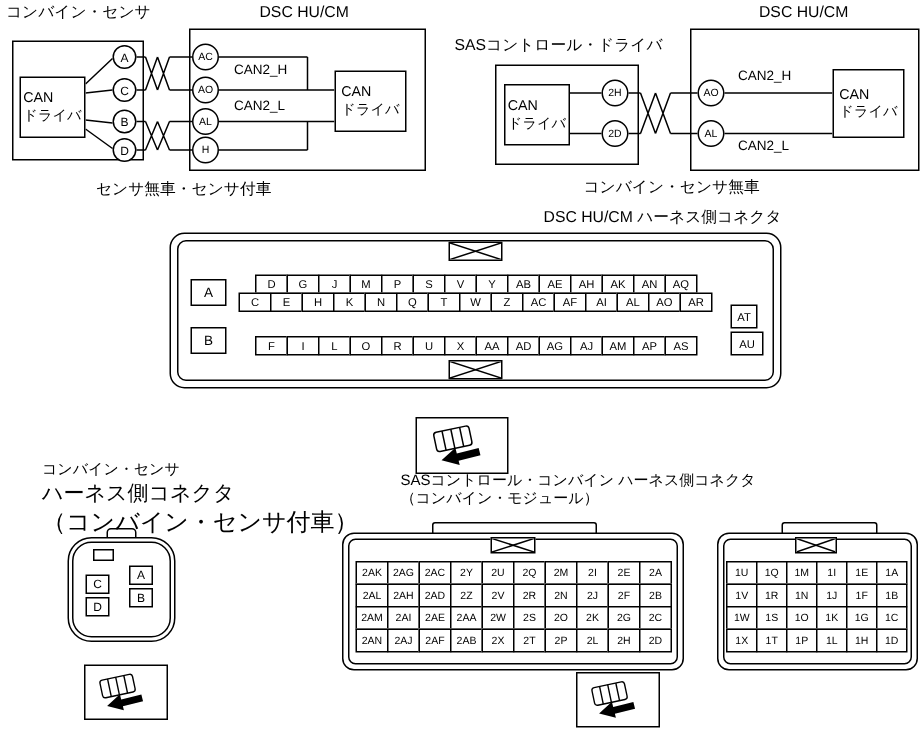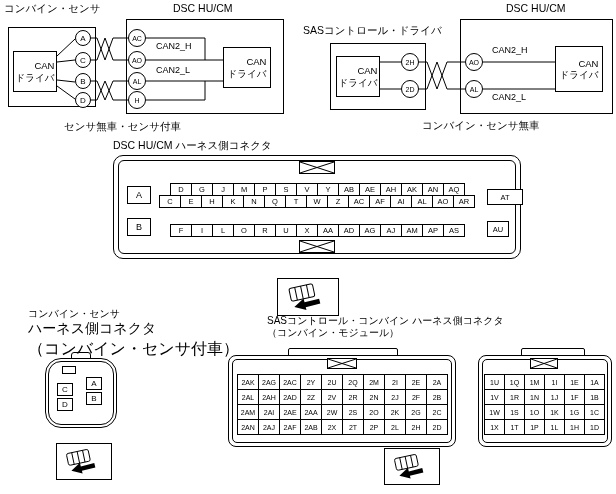--- a/index.html
+++ b/index.html
@@ -3,21 +3,21 @@
 <meta charset="utf-8">
 <style>
   *{margin:0;padding:0;box-sizing:border-box}
   html,body{width:616px;height:494px}
   body{position:relative;background:#fff;color:#000;overflow:hidden;
        font-family:"Liberation Sans","DejaVu Sans",sans-serif}
   #wires{position:absolute;left:0;top:0;z-index:0}
   .lbl{position:absolute;white-space:nowrap;z-index:3;line-height:1.15}
   .obox{position:absolute;border:1px solid #000;background:transparent;z-index:1}
   .wbox{position:absolute;border:1px solid #000;background:#fff;z-index:2;
-        display:flex;align-items:center;justify-content:center;text-align:right;line-height:1.2}
+        display:flex;align-items:center;justify-content:center;text-align:left;line-height:1.2}
   .pre{white-space:pre-line}
   .circ{position:absolute;border:1px solid #000;border-radius:50%;background:#fff;z-index:2;
         display:flex;align-items:center;justify-content:center}
   .shell{position:absolute;border:1.5px solid #000;border-radius:10px;background:#fff;z-index:1}
   .inner{position:absolute;border:1px solid #000;border-radius:6px;background:#fff;z-index:1}
   .lock{position:absolute;border:1px solid #000;background:#fff;z-index:4;overflow:hidden}
   .lock svg{display:block;width:100%;height:100%}
   .lock line{stroke:#000;stroke-width:1;vector-effect:non-scaling-stroke}
   .pin-row{position:absolute;display:flex;z-index:3}
   .cell{border:1px solid #000;background:#fff;display:flex;align-items:center;justify-content:center;flex:0 0 auto}
@@ -77,40 +77,40 @@
 ドライバ</div>
 <div class="obox" style="left:460px;top:19px;width:153px;height:95px"></div>
 <div class="wbox pre" style="left:555px;top:46px;width:48px;height:46px;font-size:9.5px">CAN
 ドライバ</div>
 <div class="circ" style="left:401px;top:53px;width:18px;height:18px;font-size:7px">2H</div>
 <div class="circ" style="left:401px;top:80px;width:18px;height:18px;font-size:7px">2D</div>
 <div class="circ" style="left:465px;top:53px;width:18px;height:18px;font-size:7px">AO</div>
 <div class="circ" style="left:465px;top:80px;width:18px;height:18px;font-size:7px">AL</div>
 <div class="lbl" style="left:492px;top:45px;font-size:9px">CAN2_H</div>
 <div class="lbl" style="left:492px;top:92px;font-size:9px">CAN2_L</div>
-<div class="lbl" style="left:422px;top:119px;font-size:10.5px">コンバイン・センサ無車</div>
-
-<div class="lbl" style="left:113px;top:139px;width:408px;text-align:left;font-size:10.5px">DSC HU/CM ハーネス側コネクタ</div>
+<div class="lbl" style="left:389px;top:119px;font-size:10.5px">コンバイン・センサ無車</div>
+
+<div class="lbl" style="left:113px;top:139px;width:408px;text-align:right;font-size:10.5px">DSC HU/CM ハーネス側コネクタ</div>
 <div class="shell" style="left:113px;top:155px;width:408px;height:104px"></div>
 <div class="inner" style="left:118px;top:160px;width:398px;height:94px"></div>
 <span class="lock" style="left:299px;top:161px;width:36px;height:13px">
   <svg viewBox="0 0 10 10" preserveAspectRatio="none">
       <line x1="0" y1="0" x2="10" y2="10"></line>
       <line x1="10" y1="0" x2="0" y2="10"></line>
     </svg>
 </span>
 <span class="lock" style="left:299px;top:240px;width:36px;height:13px">
   <svg viewBox="0 0 10 10" preserveAspectRatio="none">
       <line x1="0" y1="0" x2="10" y2="10"></line>
       <line x1="10" y1="0" x2="0" y2="10"></line>
     </svg>
 </span>
 <div class="pinbox" style="left:127px;top:186px;width:24px;height:18px;font-size:9px">A</div>
 <div class="pinbox" style="left:127px;top:218px;width:24px;height:18px;font-size:9px">B</div>
-<div class="pinbox" style="left:487px;top:189px;width:36px;height:16px;font-size:7.5px">AT</div>
+<div class="pinbox" style="left:487px;top:203px;width:18px;height:16px;font-size:7.5px">AT</div>
 <div class="pinbox" style="left:487px;top:221px;width:22px;height:16px;font-size:7.5px">AU</div>
 <div class="pin-row" style="left:170px;top:183px">
     <span class="cell dsc-cell">D</span>
     <span class="cell dsc-cell">G</span>
     <span class="cell dsc-cell">J</span>
     <span class="cell dsc-cell">M</span>
     <span class="cell dsc-cell">P</span>
     <span class="cell dsc-cell">S</span>
     <span class="cell dsc-cell">V</span>
     <span class="cell dsc-cell">Y</span>

